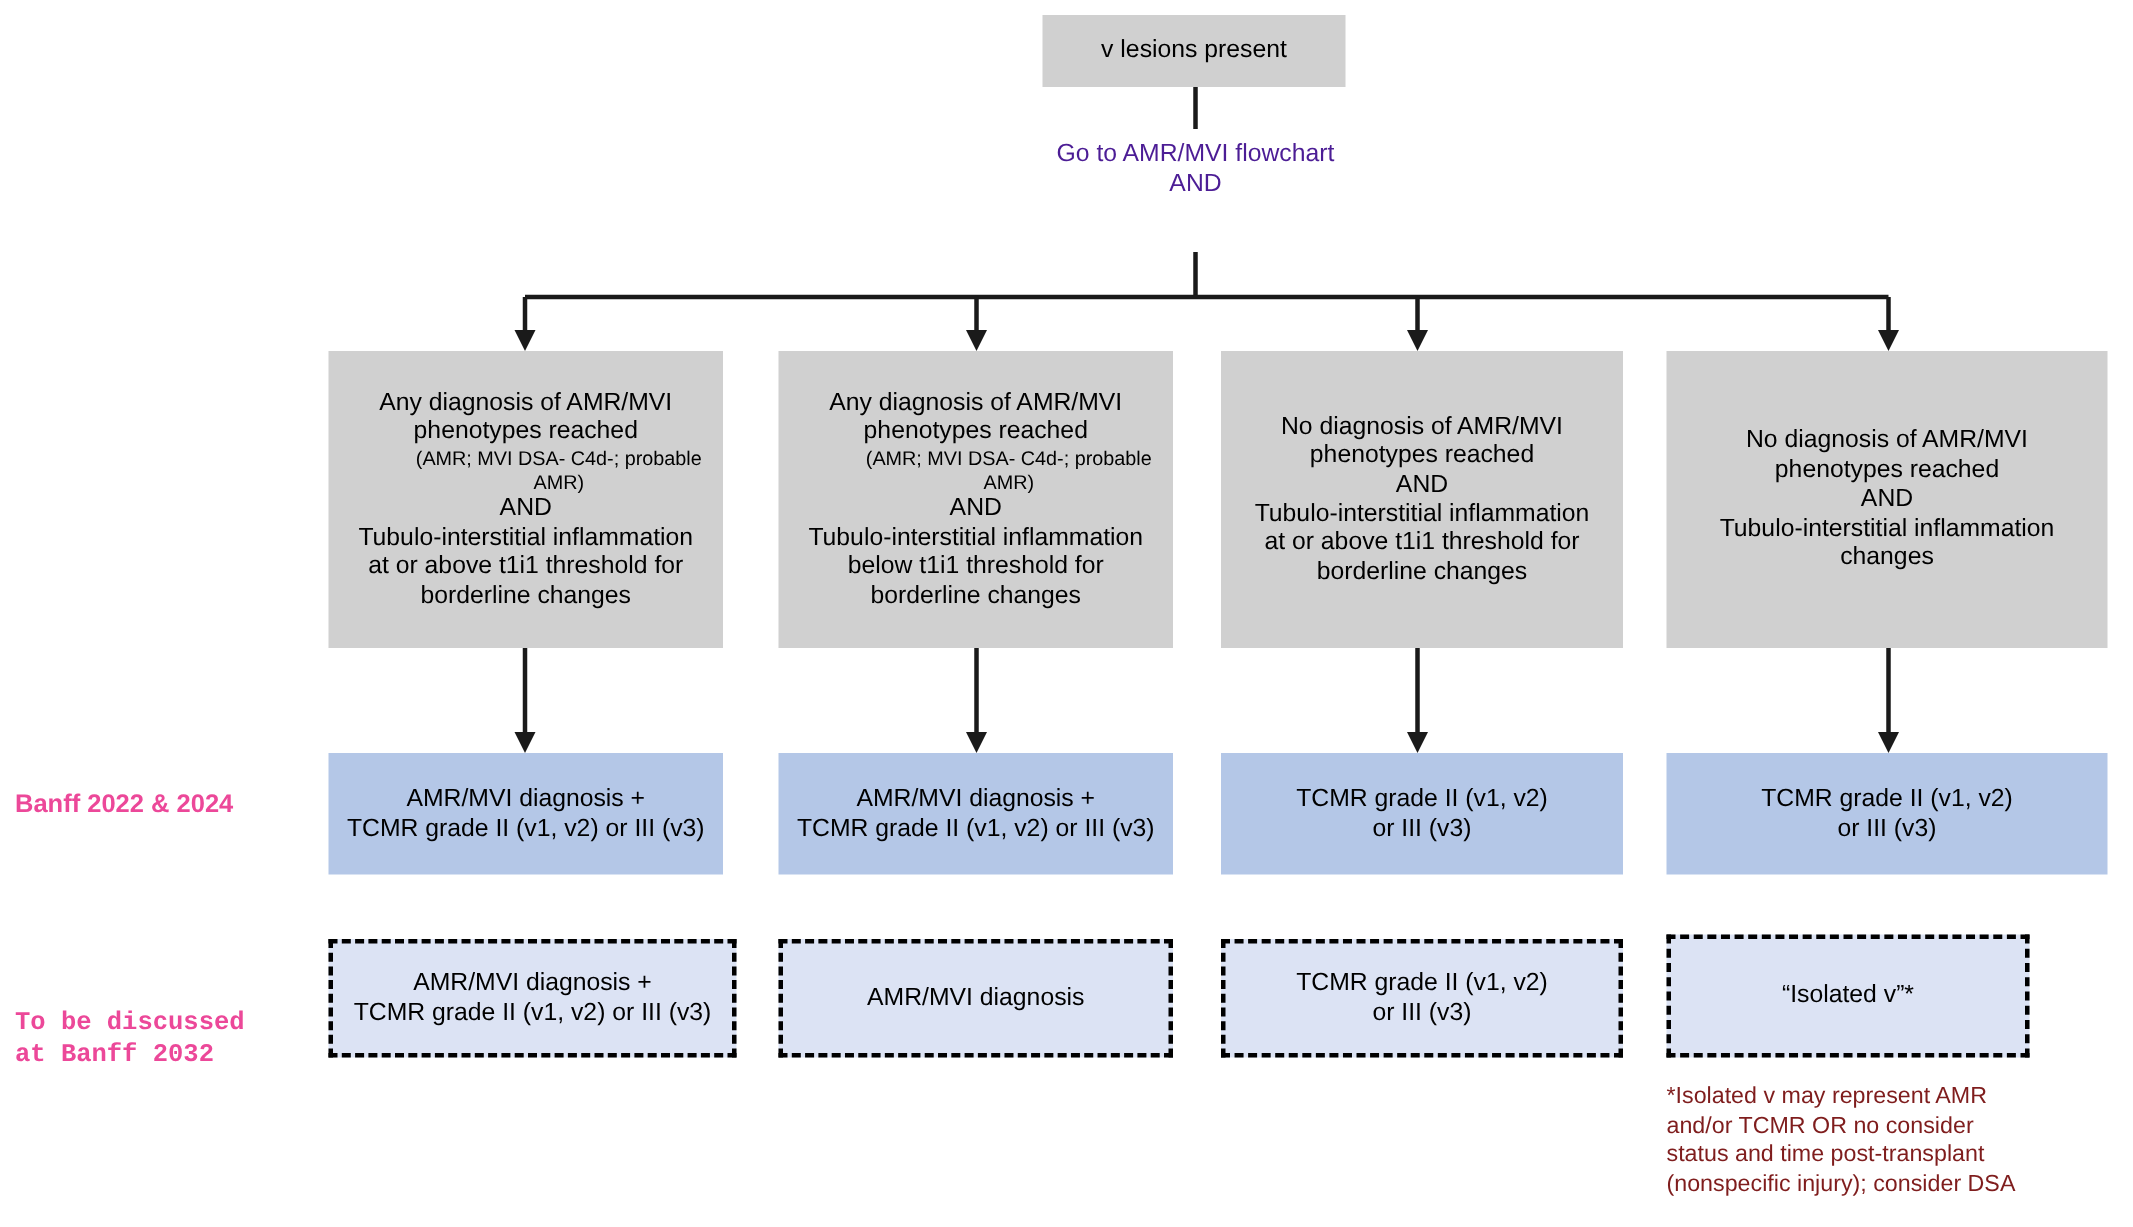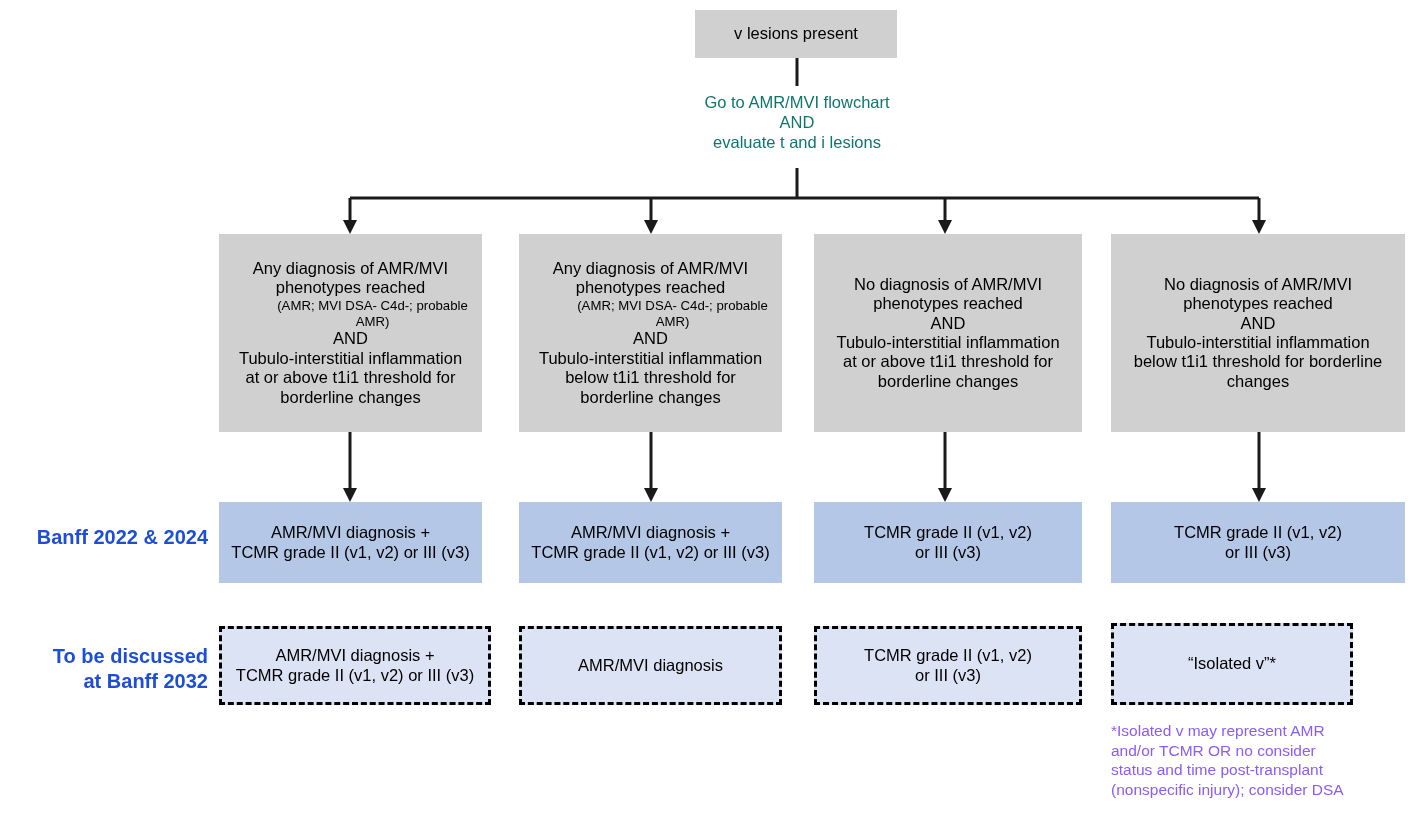--- a/index.html
+++ b/index.html
@@ -48,36 +48,36 @@
   }
   .dashed-box {
     background: #dce3f4;
     color: #000000;
     font-size: 16.5px;
     border: 3px dashed #000000;
   }
   .row-label {
     position: absolute;
     font-weight: bold;
-    font-size: 20px;
-    color: #1d4ed8;
-    text-align: right;
+    font-size: 17px;
+    color: #ec4899;
+    text-align: left;
     line-height: 1.25;
   }
   .top-text {
     position: absolute;
     text-align: center;
     font-size: 16.5px;
-    color: #0f766e;
+    color: #4c1d95;
     line-height: 1.22;
   }
   .footnote {
     position: absolute;
     font-size: 15.5px;
-    color: #8b5cf6;
+    color: #7f1d1d;
     line-height: 1.26;
     text-align: left;
     font-family: "Liberation Sans", sans-serif;
   }
   b { font-weight: normal; }
   svg.lines {
     position: absolute;
     left: 0; top: 0;
     width: 1422px;
     height: 818px;
@@ -121,27 +121,26 @@
     <polygon class="hd" points="1252,488 1266,488 1259,502"></polygon>
   </svg>
 
   <div class="node gray-box" style="left:695px; top:10px; width:202px; height:48px;">
     <div>v lesions present</div>
   </div>
 
   <div class="top-text" style="left:647px; top:92px; width:300px;">
     <div>Go to AMR/MVI flowchart</div>
     <div>AND</div>
-    <div>evaluate t and i lesions</div>
   </div>
 
   <div class="row-label" style="left:10px; top:525px; width:198px;">
     <span>Banff 2022 &amp; 2024</span>
   </div>
-  <div class="row-label" style="left:10px; top:644px; width:198px;">
+  <div class="row-label" style="left:10px; top:672px; width:198px;font-family:Liberation Mono, monospace;">
     <div>To be discussed</div>
     <div>at Banff 2032</div>
   </div>
 
   <div class="node gray-box" style="left:219px; top:234px; width:263px; height:198px;">
     <div><b>Any</b><span> diagnosis of AMR/MVI</span></div>
     <div>phenotypes reached</div>
     <div class="small">(AMR; MVI DSA- C4d-; probable AMR)</div>
     <div>AND</div>
     <div>Tubulo-interstitial inflammation</div>
@@ -166,21 +165,20 @@
     <div>Tubulo-interstitial inflammation</div>
     <div><b>at or above</b><span> t1i1 threshold for</span></div>
     <div>borderline changes</div>
   </div>
 
   <div class="node gray-box" style="left:1111px; top:234px; width:294px; height:198px;">
     <div><b>No</b><span> diagnosis of AMR/MVI</span></div>
     <div>phenotypes reached</div>
     <div>AND</div>
     <div>Tubulo-interstitial inflammation</div>
-    <div><b>below</b><span> t1i1 threshold for borderline</span></div>
     <div>changes</div>
   </div>
 
   <div class="node blue-box" style="left:219px; top:502px; width:263px; height:81px;">
     <div>AMR/MVI diagnosis +</div>
     <div>TCMR grade II (v1, v2) or III (v3)</div>
   </div>
   <div class="node blue-box" style="left:519px; top:502px; width:263px; height:81px;">
     <div>AMR/MVI diagnosis +</div>
     <div>TCMR grade II (v1, v2) or III (v3)</div>

